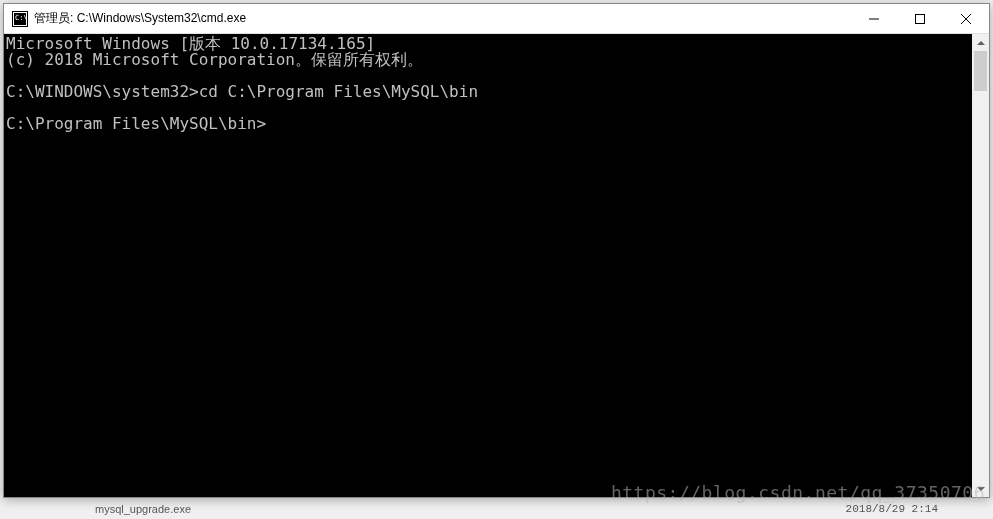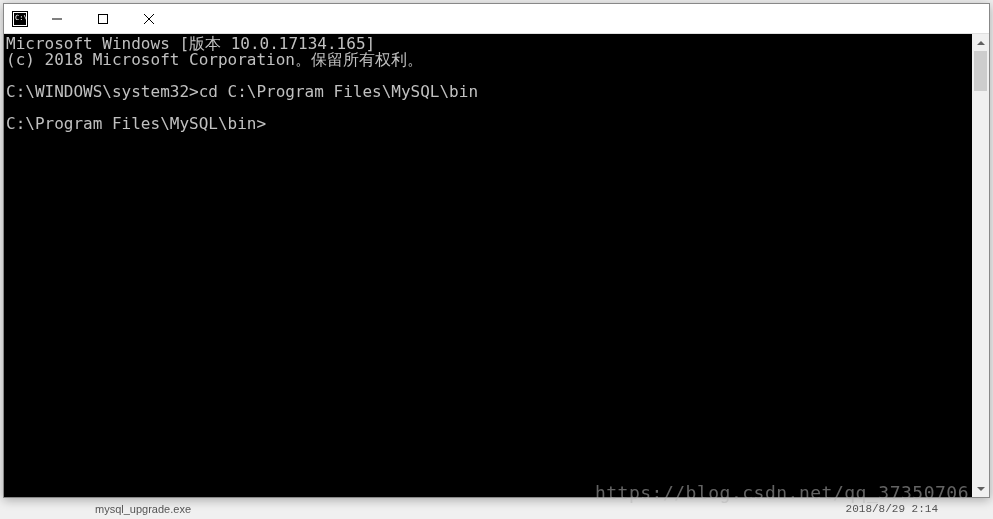--- a/index.html
+++ b/index.html
@@ -101,21 +101,21 @@
     .scroll-thumb {
       position: absolute;
       top: 0;
       left: 2px;
       right: 2px;
       height: 40px;
       background: #cdcdcd;
     }
     .watermark {
       position: absolute;
-      right: 24px;
+      right: 8px;
       bottom: 16px;
       font-family: "Consolas", monospace;
       font-size: 18px;
       color: rgba(180,180,180,0.55);
       pointer-events: none;
       letter-spacing: 0.5px;
     }
     .bg-fragment {
       position: absolute;
       bottom: 4px;
@@ -135,20 +135,21 @@
 <div class="window">
   <div class="titlebar">
     <div class="titlebar-icon">
       <svg width="16" height="16" viewBox="0 0 16 16">
         <rect x="0" y="0" width="16" height="16" fill="#000"></rect>
         <rect x="1" y="1" width="14" height="14" fill="#fff"></rect>
         <rect x="2" y="2" width="12" height="12" fill="#000"></rect>
         <text x="3" y="9" font-size="7" fill="#fff" font-family="monospace">C:\</text>
       </svg>
     </div>
+    <div class="titlebar-title">管理员: C:\Windows\System32\cmd.exe</div>
     <div class="window-controls">
       <div class="win-btn">
         <svg width="10" height="10" viewBox="0 0 10 10">
             <line x1="0" y1="5" x2="10" y2="5" stroke="#000" stroke-width="1"></line>
           </svg>
       </div>
       <div class="win-btn">
         <svg width="10" height="10" viewBox="0 0 10 10">
             <rect x="0.5" y="0.5" width="9" height="9" fill="none" stroke="#000" stroke-width="1"></rect>
           </svg>

